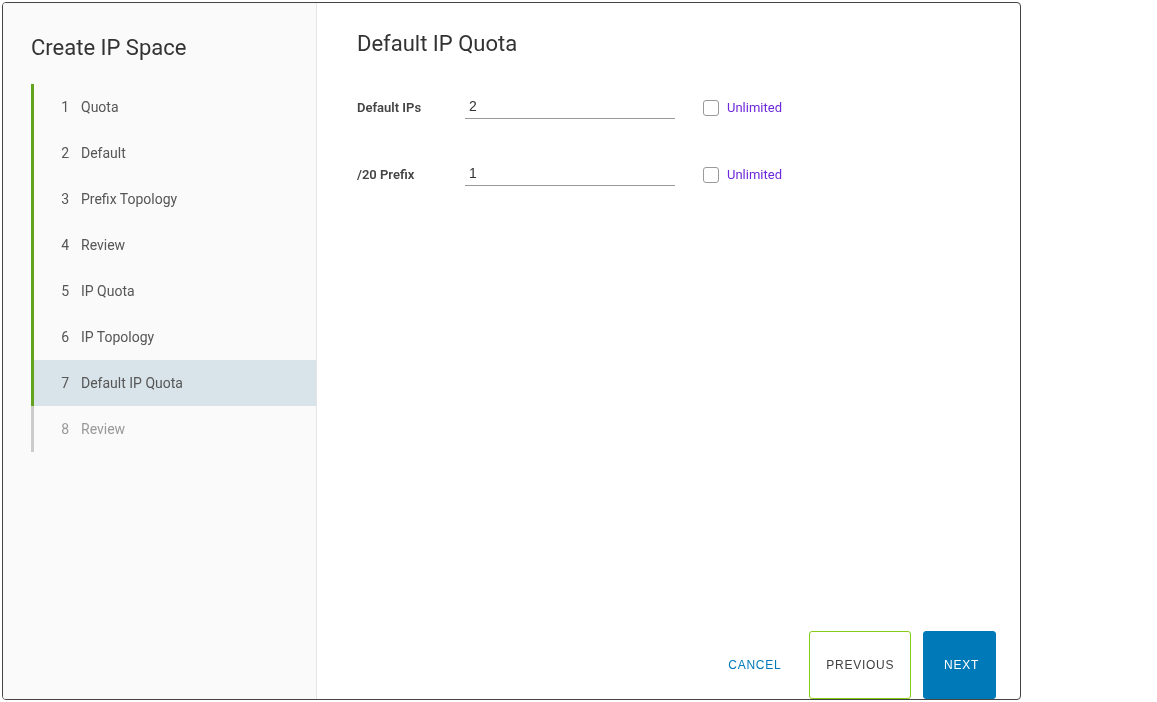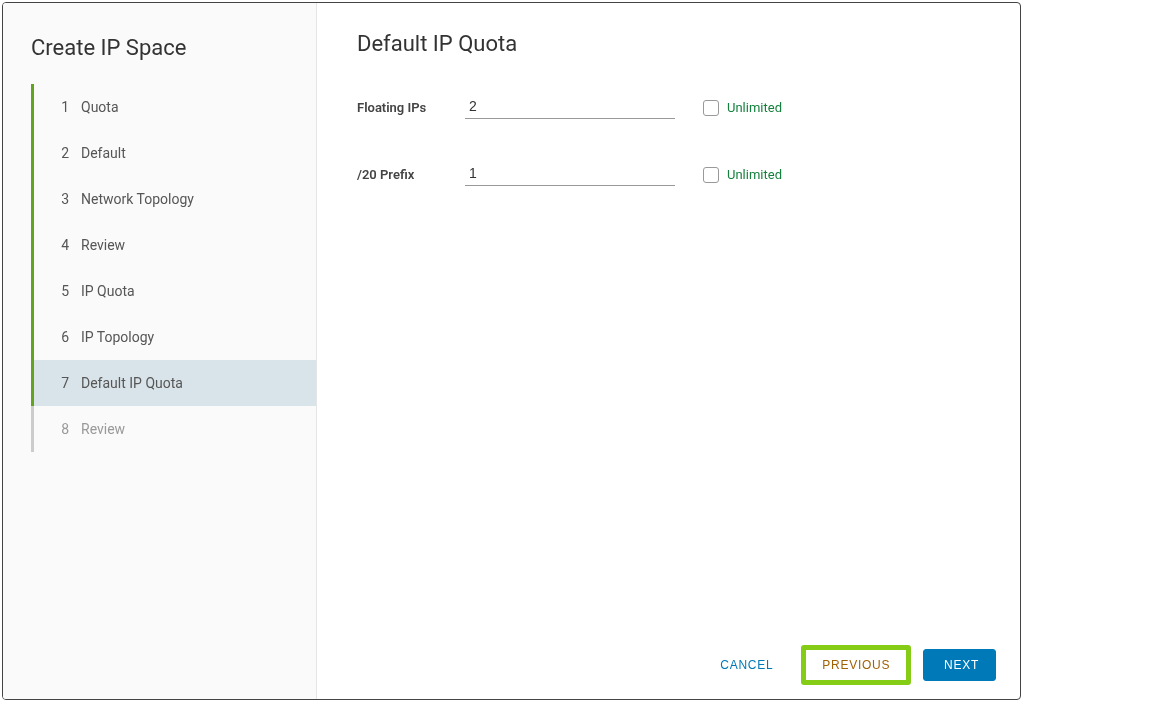--- a/index.html
+++ b/index.html
@@ -119,48 +119,47 @@
     }
     .checkbox {
       width: 16px;
       height: 16px;
       border: 1px solid #999;
       border-radius: 3px;
       margin-right: 8px;
       flex-shrink: 0;
     }
     .checkbox-label {
-      color: #15803d;
+      color: #6d28d9;
     }
     .footer {
       height: 68px;
       display: flex;
       justify-content: flex-end;
-      align-items: center;
       padding: 0 24px;
       gap: 12px;
     }
     .btn {
       font-size: 12px;
       font-weight: 500;
       letter-spacing: 0.06em;
       padding: 8px 16px;
       border-radius: 3px;
       cursor: pointer;
       text-transform: uppercase;
     }
     .btn-link {
       border: none;
       background: transparent;
       color: #0079b8;
     }
     .btn-outline {
-      border: 5px solid #84cc16;
+      border: 1px solid #84cc16;
       background: #fff;
-      color: #a16207;
+      color: #404040;
     }
     .btn-primary {
       border: 1px solid #0079b8;
       background: #0079b8;
       color: #fff;
       padding-left: 20px;
     }
   </style>
 </head>
 <body>
@@ -174,21 +173,21 @@
         <li class="step">
           <span class="step-num">1</span>
           <span>Quota</span>
         </li>
         <li class="step">
           <span class="step-num">2</span>
           <span>Default</span>
         </li>
         <li class="step">
           <span class="step-num">3</span>
-          <span>Network Topology</span>
+          <span>Prefix Topology</span>
         </li>
         <li class="step">
           <span class="step-num">4</span>
           <span>Review</span>
         </li>
         <li class="step">
           <span class="step-num">5</span>
           <span>IP Quota</span>
         </li>
         <li class="step">
@@ -204,21 +203,21 @@
           <span>Review</span>
         </li>
       </ul>
     </aside>
 
     <section class="main">
       <div class="content">
         <h2 class="page-title">Default IP Quota</h2>
 
         <div class="field-row">
-          <span class="field-label">Floating IPs</span>
+          <span class="field-label">Default IPs</span>
           <input class="field-input" type="text" value="2" style="">
           <label class="checkbox-wrap">
             <span class="checkbox"></span>
             <span class="checkbox-label">Unlimited</span>
           </label>
         </div>
 
         <div class="field-row">
           <span class="field-label">/20 Prefix</span>
           <input class="field-input" type="text" value="1" style="">

